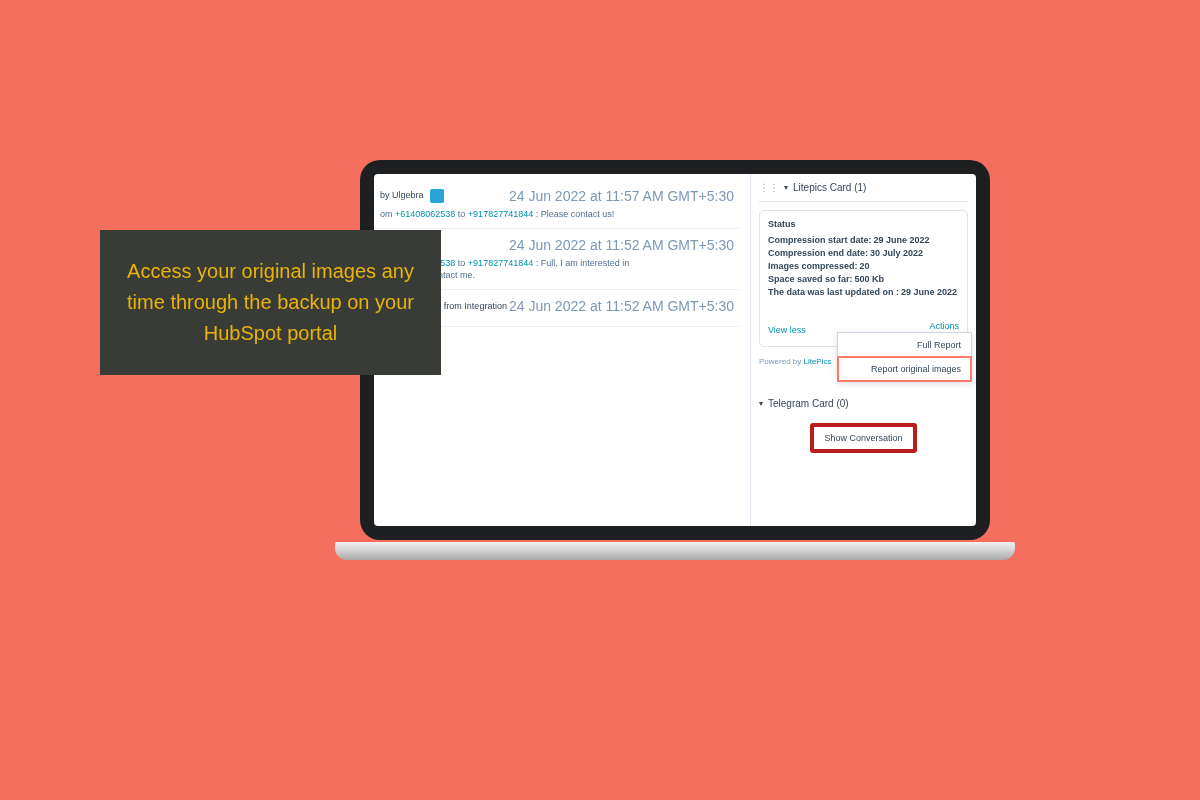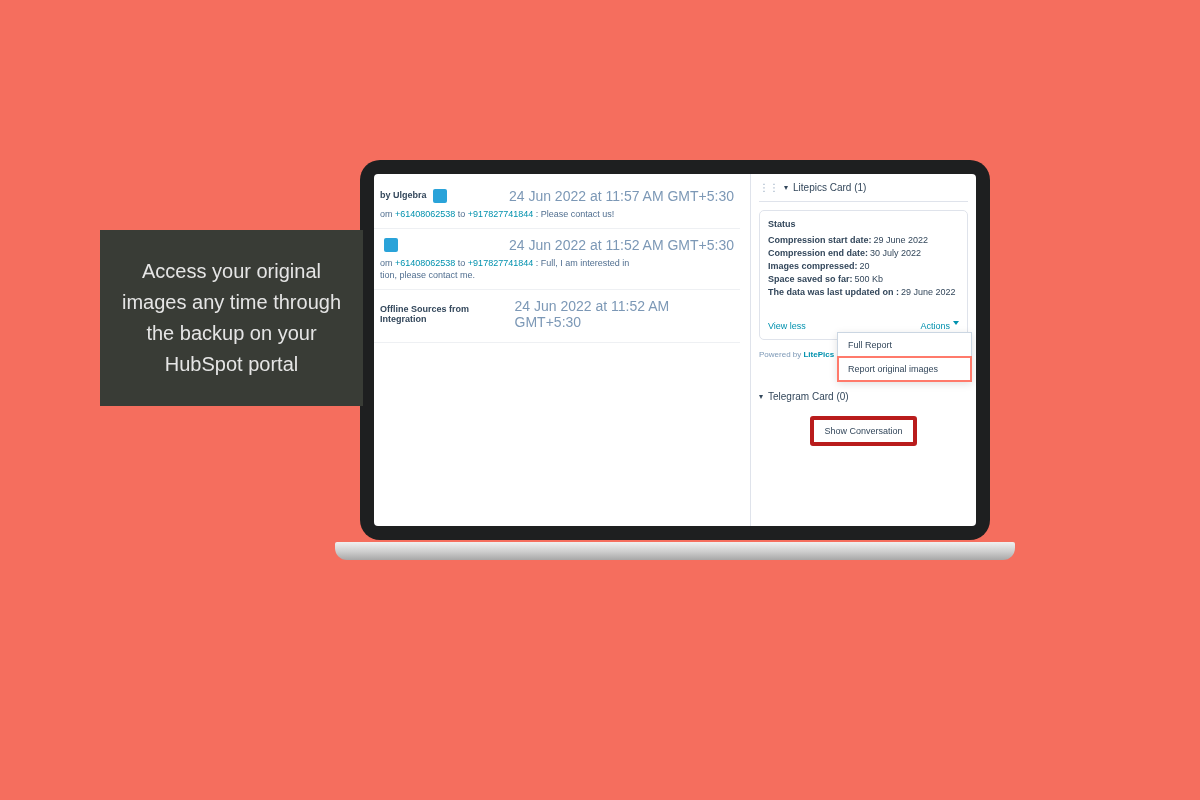--- a/index.html
+++ b/index.html
@@ -51,21 +51,21 @@
     .activity-item {
       padding: 8px 6px;
       border-bottom: 1px solid #eef0f3;
       color: #33475b;
       position: relative;
     }
     .activity-header {
       display: flex; justify-content: space-between; align-items: center;
       margin-bottom: 4px;
     }
-    .activity-title { font-weight: 700; }
+    .activity-title { font-weight: 400; }
     .activity-badge {
       display: inline-block; width: 14px; height: 14px;
       background: #2aa3d9; border-radius: 2px; margin-left: 4px;
       vertical-align: middle;
     }
     .activity-time { color: #7c98b6; font-size: 14px; }
     .activity-body { color: #516f90; line-height: 1.35; }
     .phone { color: #0091ae; font-weight: 500; }
     .card-header {
       display: flex; align-items: center; gap: 5px;
@@ -78,66 +78,66 @@
     .status-box {
       border: 1px solid #dfe3eb;
       border-radius: 5px;
       padding: 8px;
       margin-top: 8px;
       font-size: 9px;
     }
     .status-heading { font-weight: 600; margin-bottom: 6px; }
     .status-row { margin-bottom: 3px; }
     .status-label { font-weight: 600; }
-    .status-val { font-weight: 400; margin-left: 2px; text-align: right; }
+    .status-val { font-weight: 700; margin-left: 2px; text-align: right; }
     .card-footer {
       display: flex; justify-content: space-between; align-items: center;
       margin-top: 24px;
     }
     .link-blue { color: #0091ae; font-weight: 500; cursor: pointer; }
-    .actions { color: #0091ae; font-weight: 500; display: flex; align-items: flex-start; gap: 3px; cursor: pointer; }
+    .actions { color: #0091ae; font-weight: 500; display: flex; align-items: flex-start; gap: 3px; cursor: pointer; flex-direction: column; }
     .caret-dn { width: 0; height: 0; border-left: 3px solid transparent; border-right: 3px solid transparent; border-top: 4px solid #0091ae; }
     .dropdown {
       position: absolute;
       right: 4px; top: 158px;
       width: 135px;
       background: #fff;
       border: 1px solid #cbd6e2;
       box-shadow: 0 2px 8px rgba(0,0,0,.12);
       z-index: 5;
     }
     .dropdown-item {
-      padding: 7px 10px; color: #33475b; cursor: pointer; font-size: 9px;
+      padding: 7px 10px; color: #33475b; cursor: pointer; font-size: 9px; text-align: right;
     }
     .dropdown-item.highlight {
       outline: 2px solid #ff7a6b;
       outline-offset: -1px;
     }
     .powered {
       font-size: 8px; color: #7c98b6; margin-top: 10px;
     }
-    .powered .brand { color: #0091ae; font-weight: 700; }
+    .powered .brand { color: #0091ae; font-weight: 400; }
     .telegram-card {
       margin-top: 28px;
     }
     .telegram-row {
       display: flex; align-items: center; gap: 5px;
       padding: 4px 0 6px 0;
     }
     .show-conv {
       border: 4px solid #b91c1c; border-radius: 3px;
       padding: 6px 10px; color: #33475b; font-size: 9px;
       display: inline-block; margin-top: 8px; cursor: pointer;
     }
     .callout {
       position: absolute;
       left: 100px; top: 230px;
-      width: 263px;
+      width: 341px;
       background: #393c36;
-      color: #e5e5e5;
+      color: #eab308;
       padding: 26px 22px;
       text-align: center;
       font-size: 20px;
       line-height: 1.55;
       z-index: 20;
       font-family: "Segoe UI", sans-serif;
     }
   </style>
 </head>
 <body>

